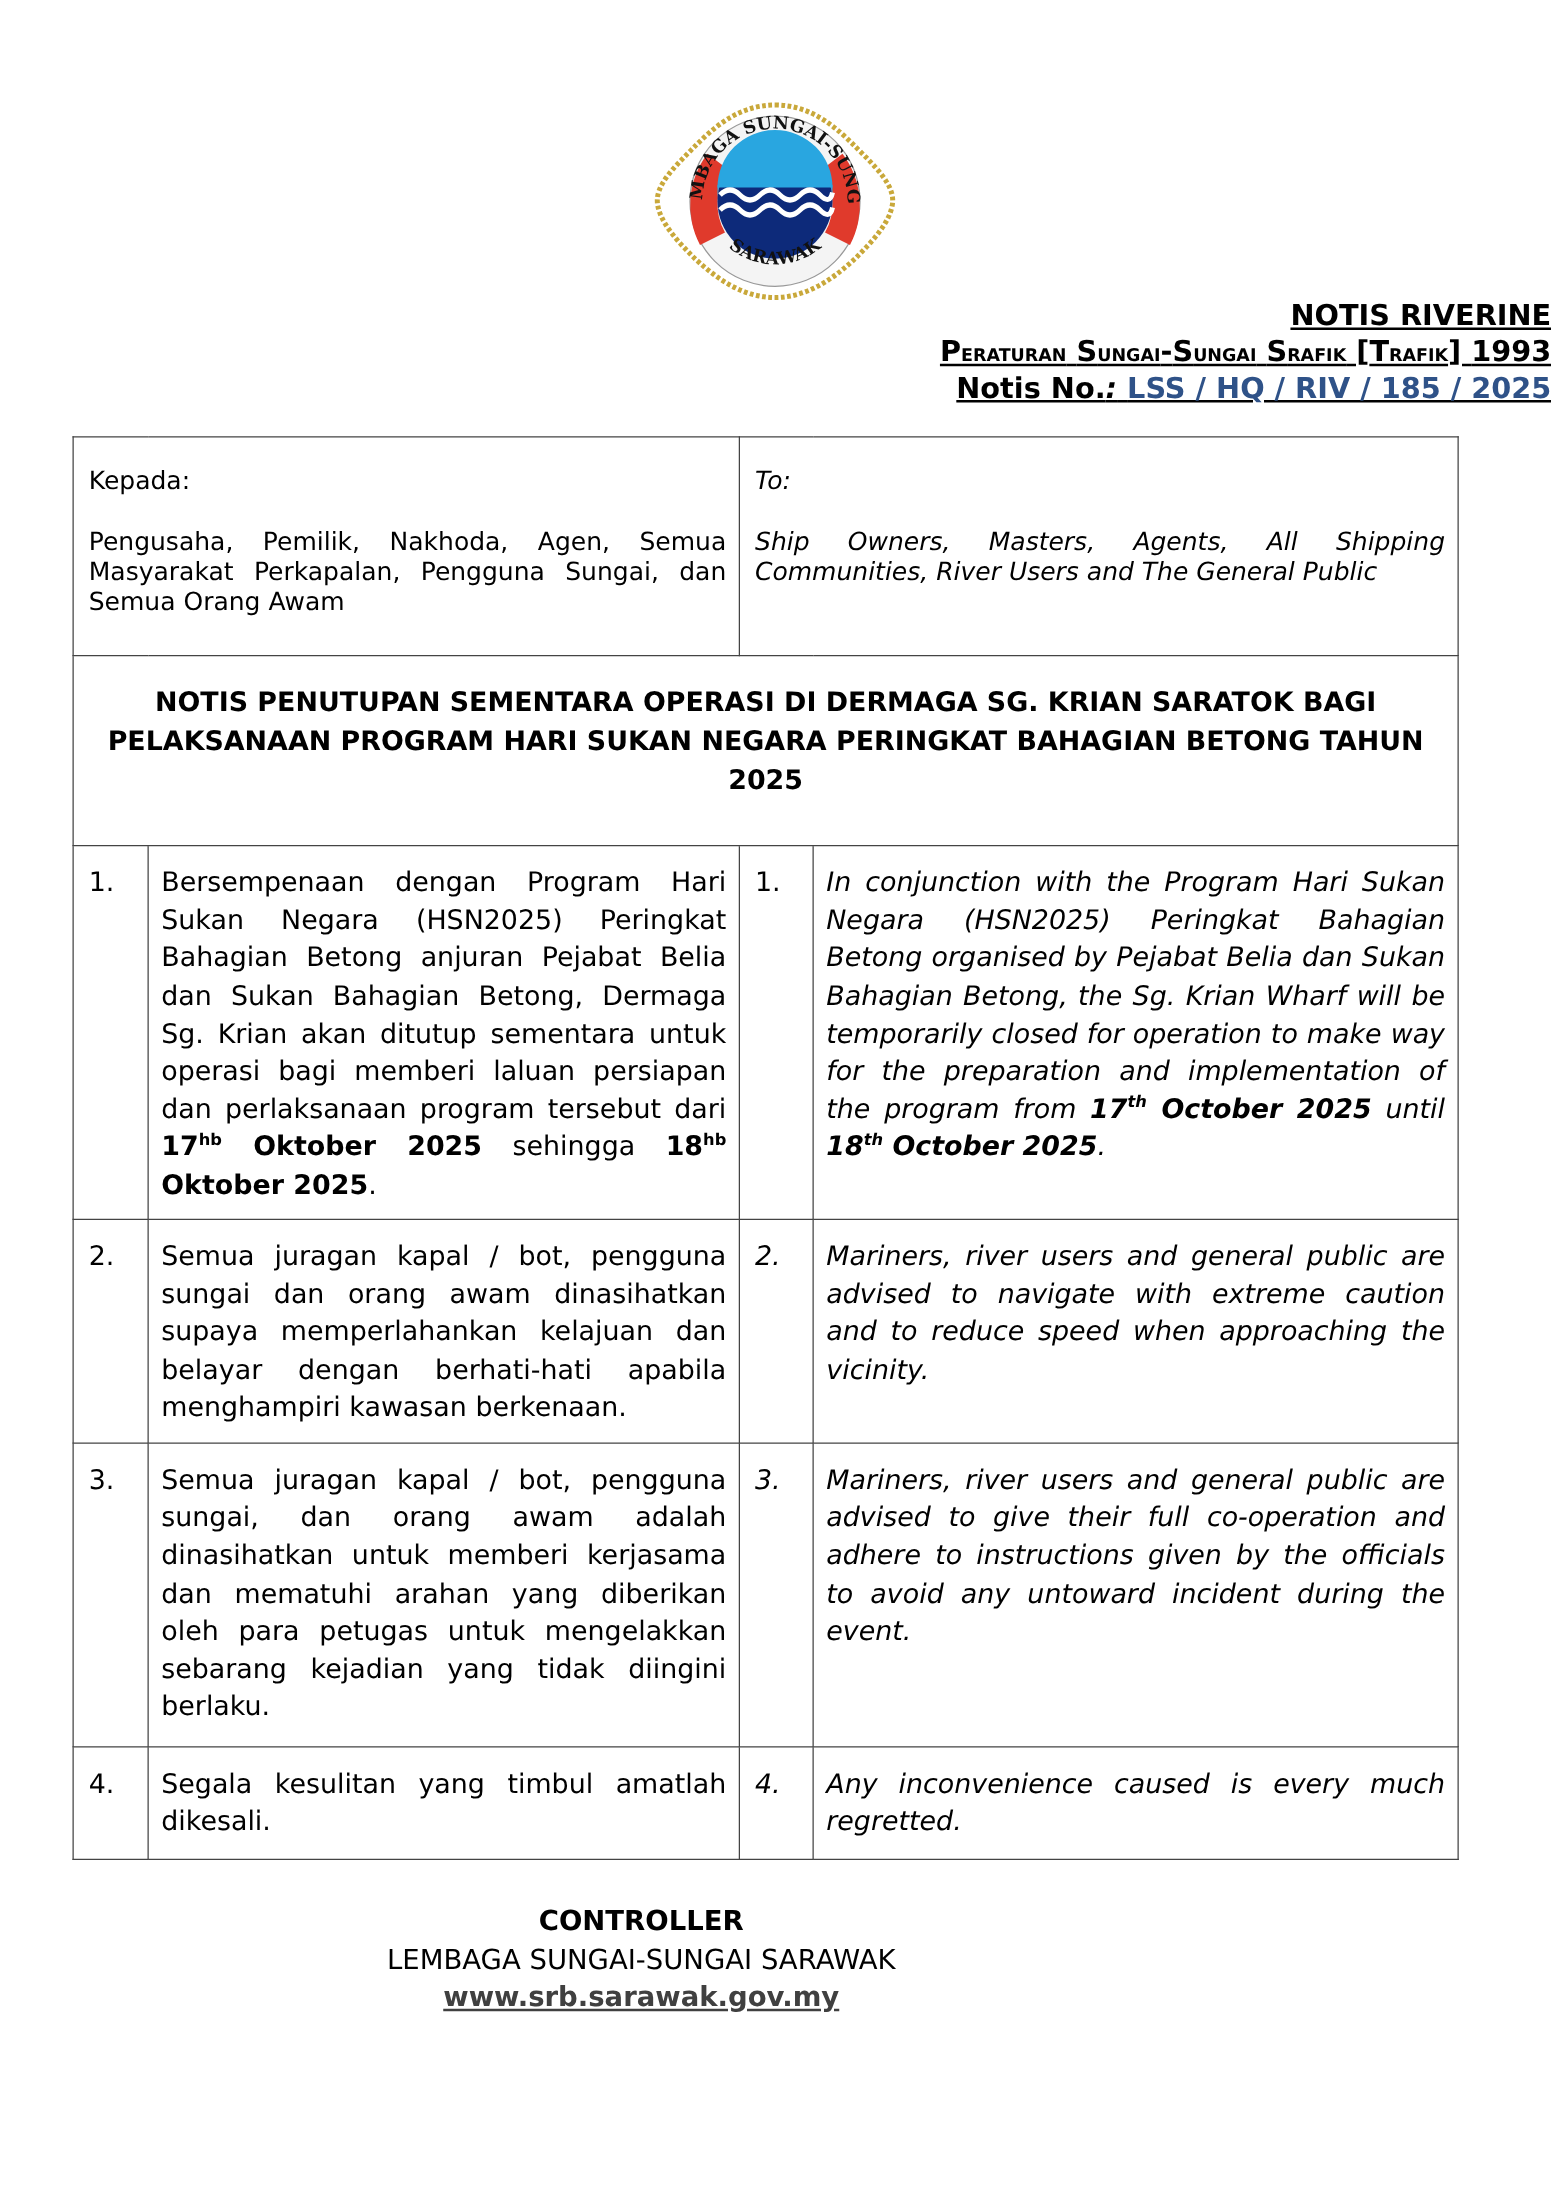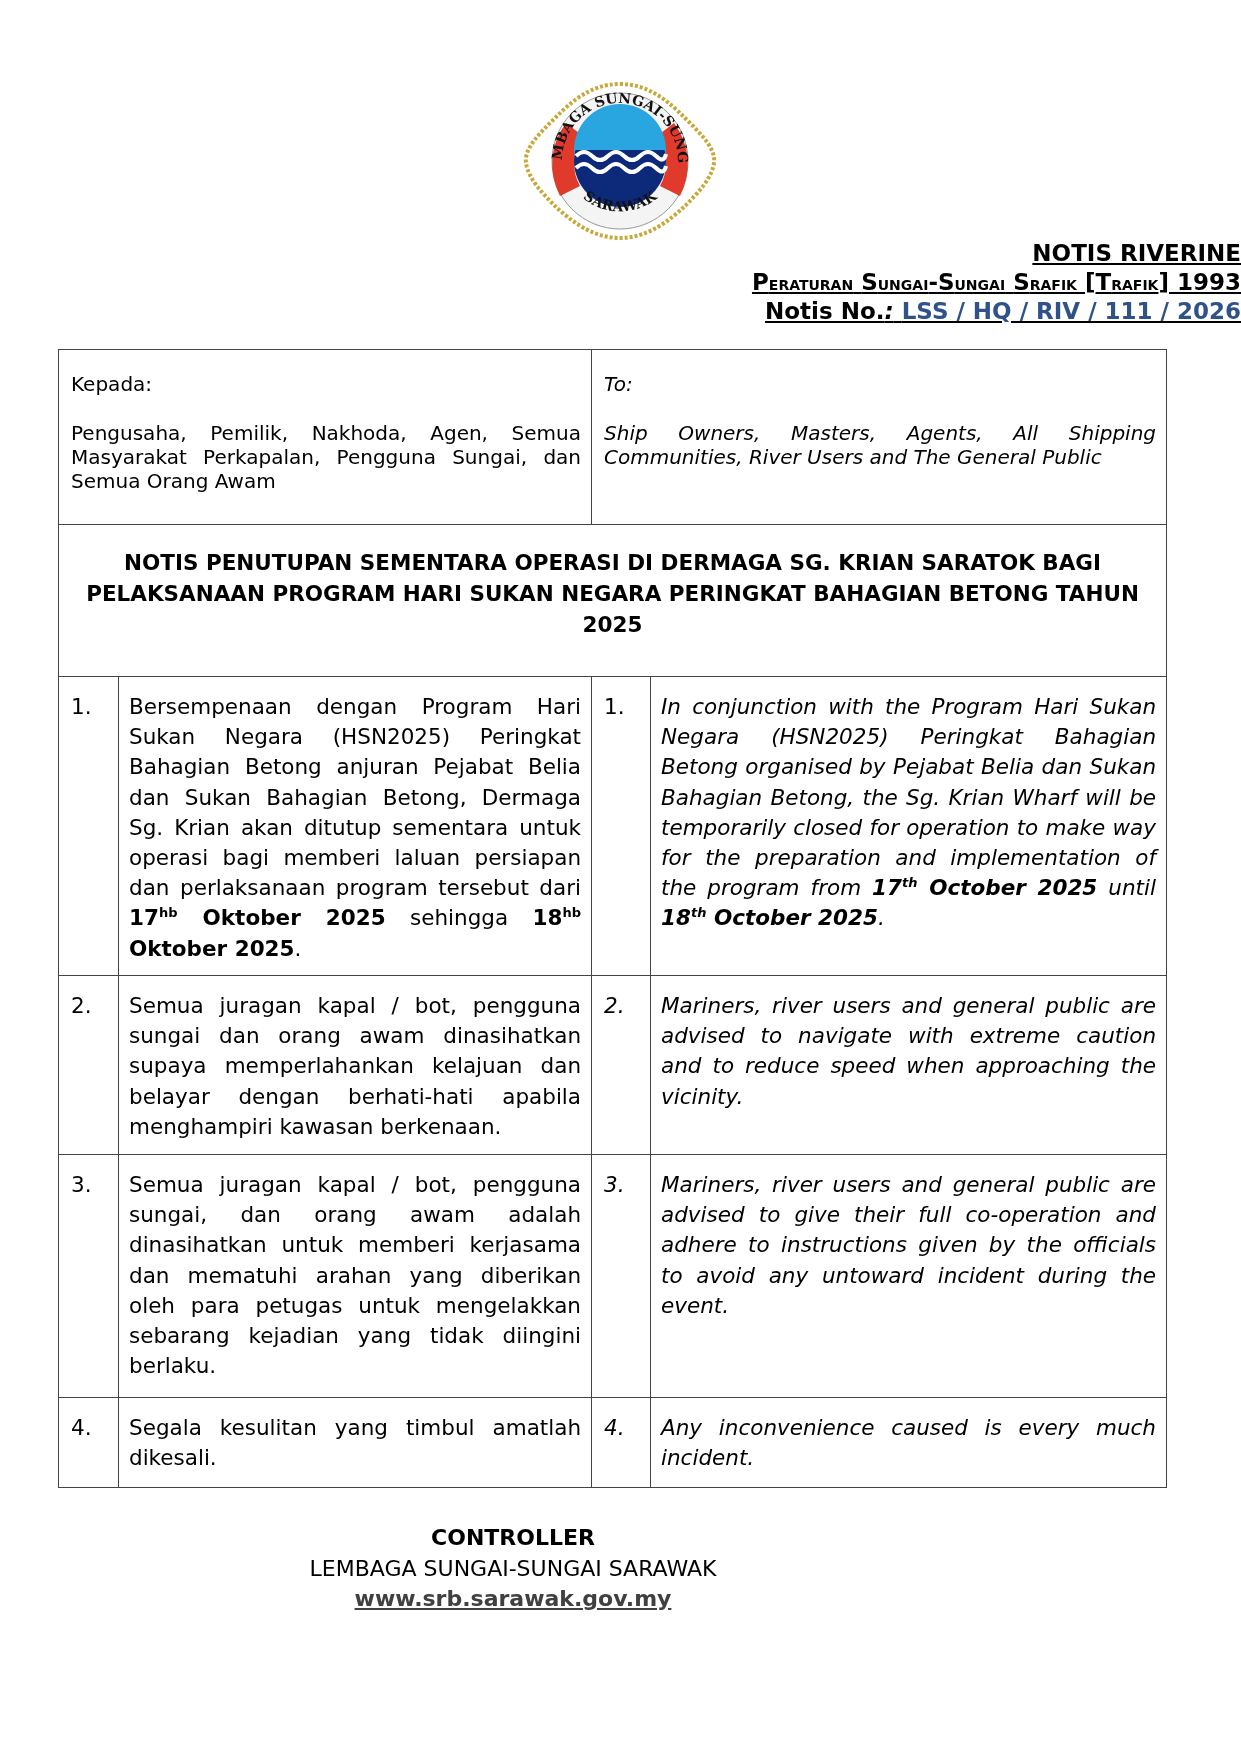--- a/index.html
+++ b/index.html
@@ -60,21 +60,21 @@
   <text font-family="DejaVu Serif, serif" font-weight="bold" font-size="14" fill="#111">
     <textPath href="#arcTop" startOffset="50%" text-anchor="middle">LEMBAGA SUNGAI-SUNGAI</textPath>
   </text>
   <text font-family="DejaVu Serif, serif" font-weight="bold" font-size="14" fill="#111">
     <textPath href="#arcBot" startOffset="50%" text-anchor="middle">SARAWAK</textPath>
   </text>
 </svg>
 
 <div class="hdr h1">NOTIS RIVERINE</div>
 <div class="hdr h2"><span>P</span><span class="sc">ERATURAN</span> <span>S</span><span class="sc">UNGAI</span>-<span>S</span><span class="sc">UNGAI</span> <span>S</span><span class="sc">RAFIK</span> [<span>T</span><span class="sc">RAFIK</span>] <span>1993</span></div>
-<div class="hdr h3"><span>Notis No.</span><span style="font-style:italic">:</span> <span class="num">LSS / HQ / RIV / 111 / 2026</span></div>
+<div class="hdr h3"><span>Notis No.</span><span style="font-style:italic">:</span> <span class="num">LSS / HQ / RIV / 185 / 2025</span></div>
 
 <table class="notice">
   <colgroup>
     <col style="width:60px">
       <col style="width:473px">
       <col style="width:59px">
       <col style="width:516px">
   </colgroup>
   <tbody>
       <tr class="addr">
@@ -146,21 +146,21 @@
     <td>
           <div class="n">4.</div>
         </td>
     <td>
           <div class="b">Segala kesulitan yang timbul amatlah dikesali.</div>
         </td>
     <td>
           <div class="n it">4.</div>
         </td>
     <td>
-          <div class="b it">Any inconvenience caused is every much incident.</div>
+          <div class="b it">Any inconvenience caused is every much regretted.</div>
         </td>
   </tr>
 </tbody>
   </table>
 
 <div class="footer f1">CONTROLLER</div>
 <div class="footer f2">LEMBAGA SUNGAI-SUNGAI SARAWAK</div>
 <div class="footer f3"><a>www.srb.sarawak.gov.my</a></div>
 
 </body></html>

